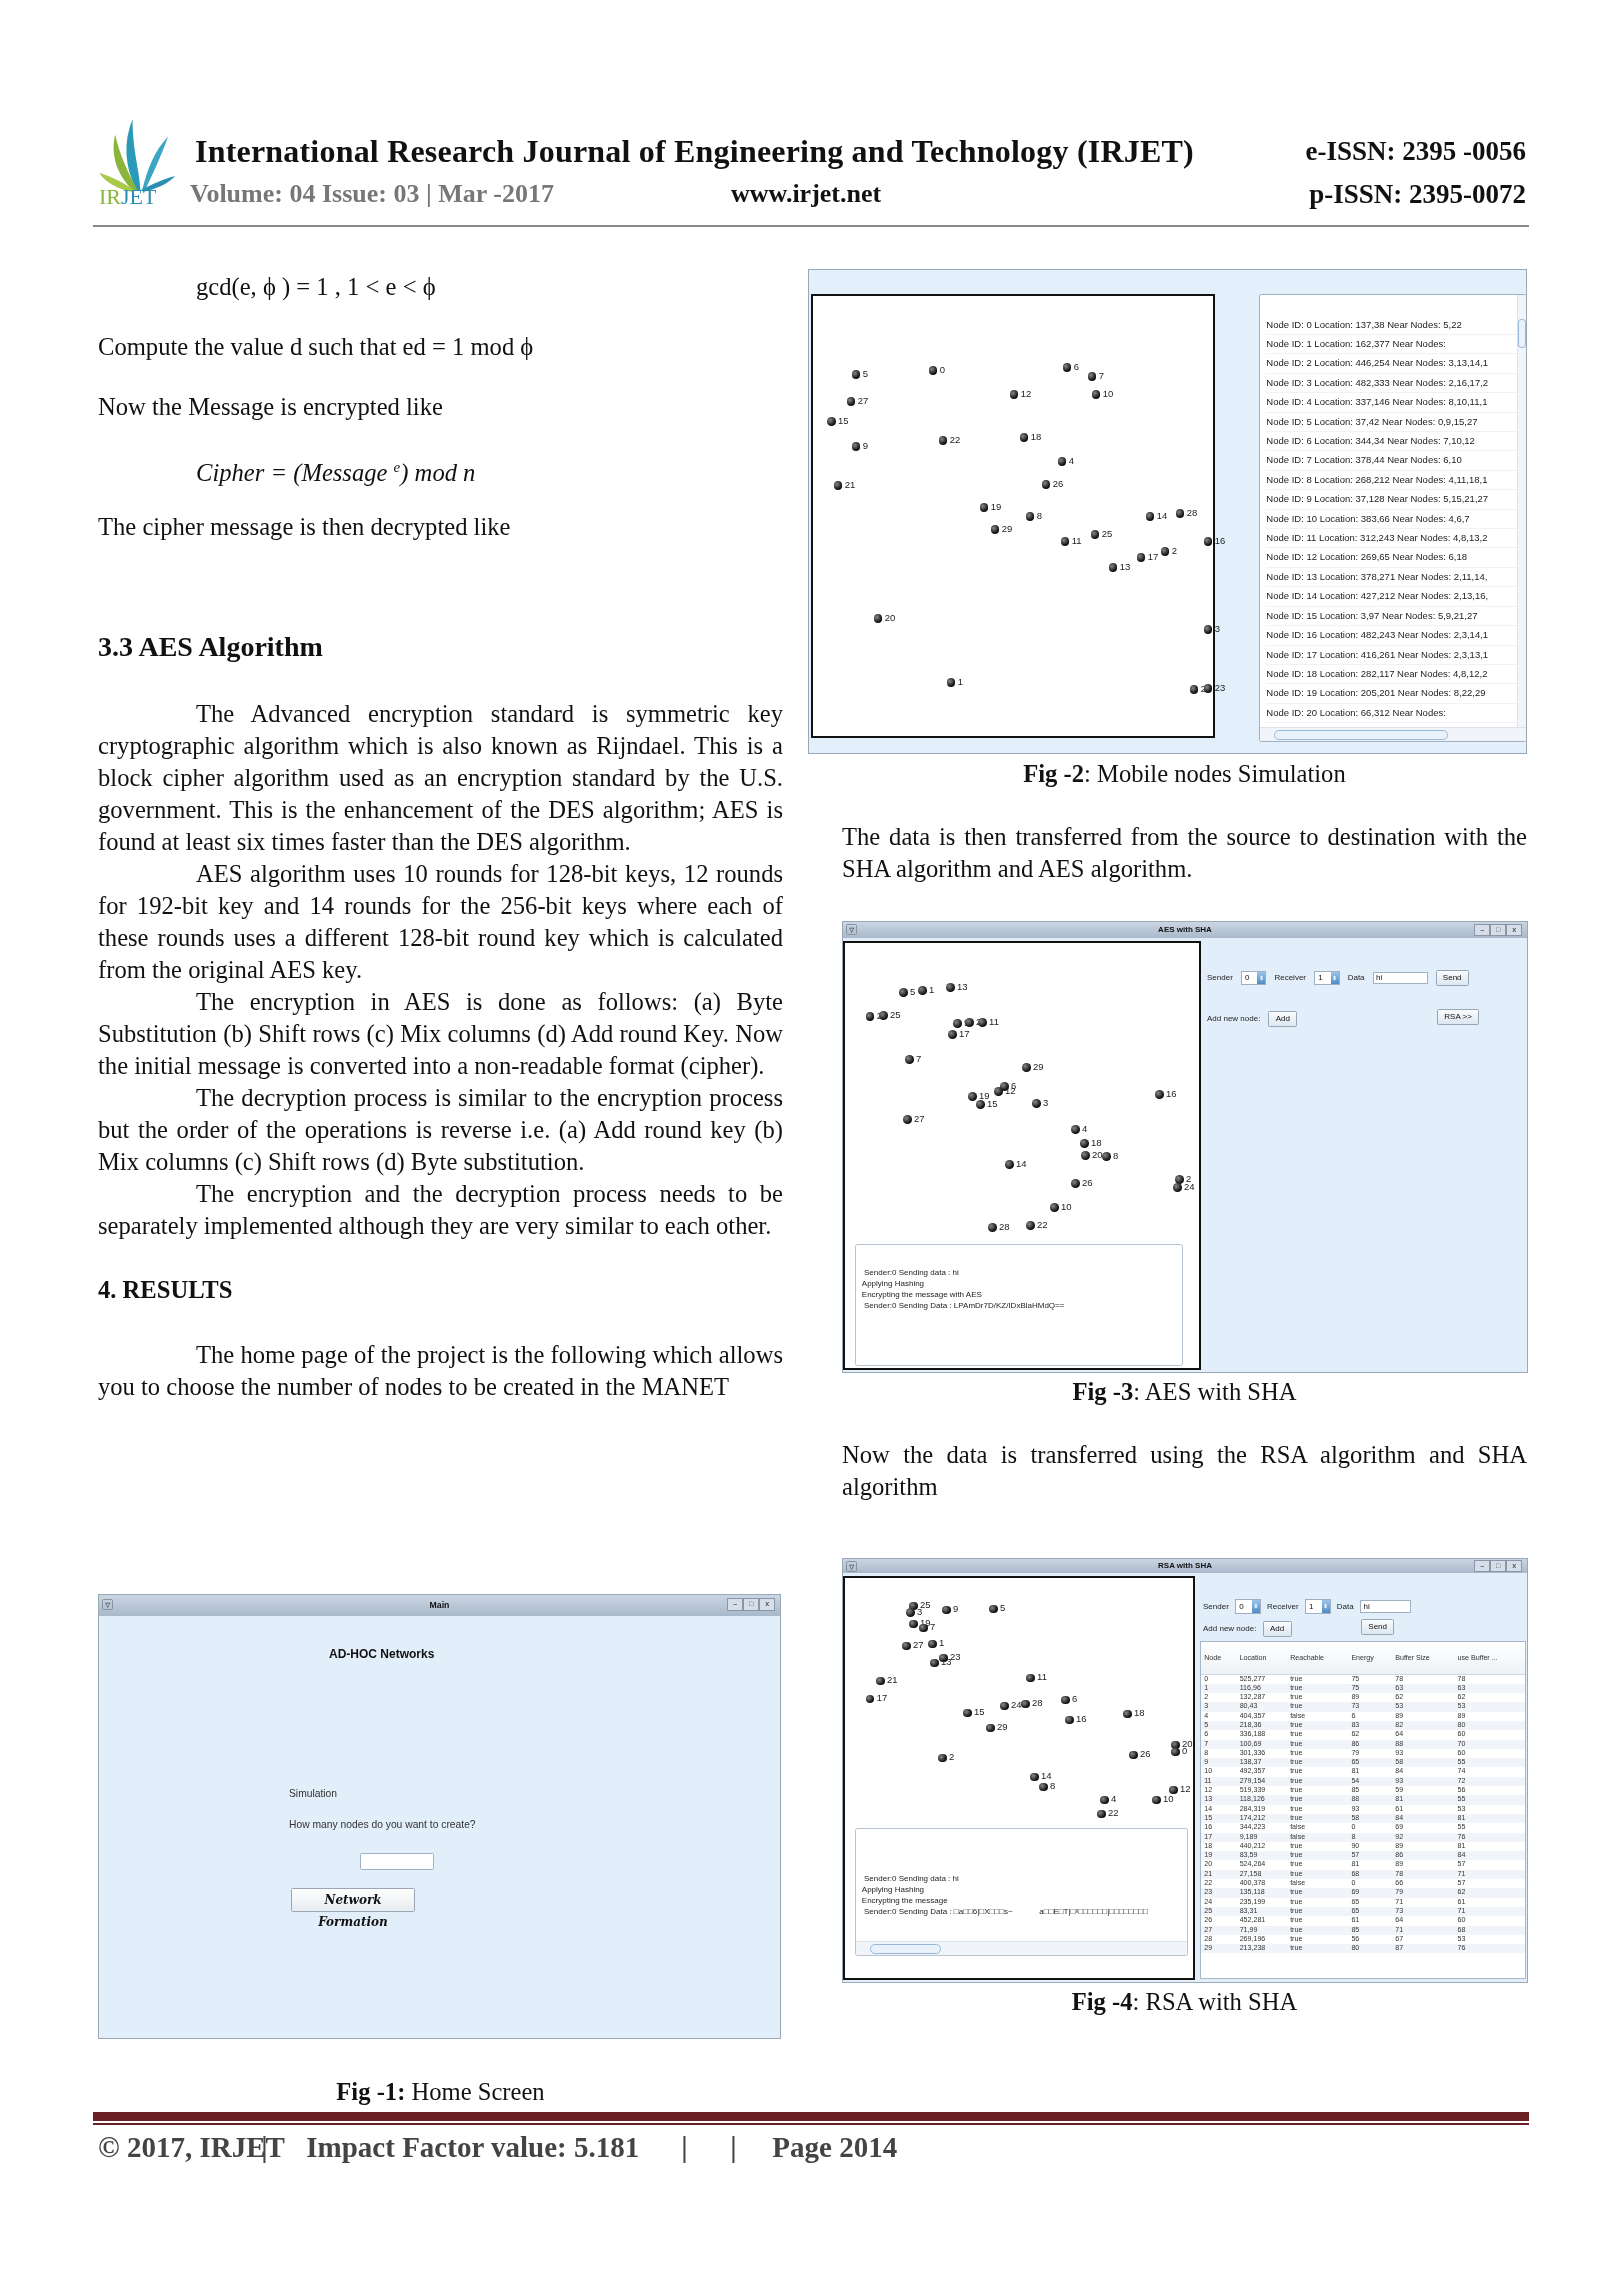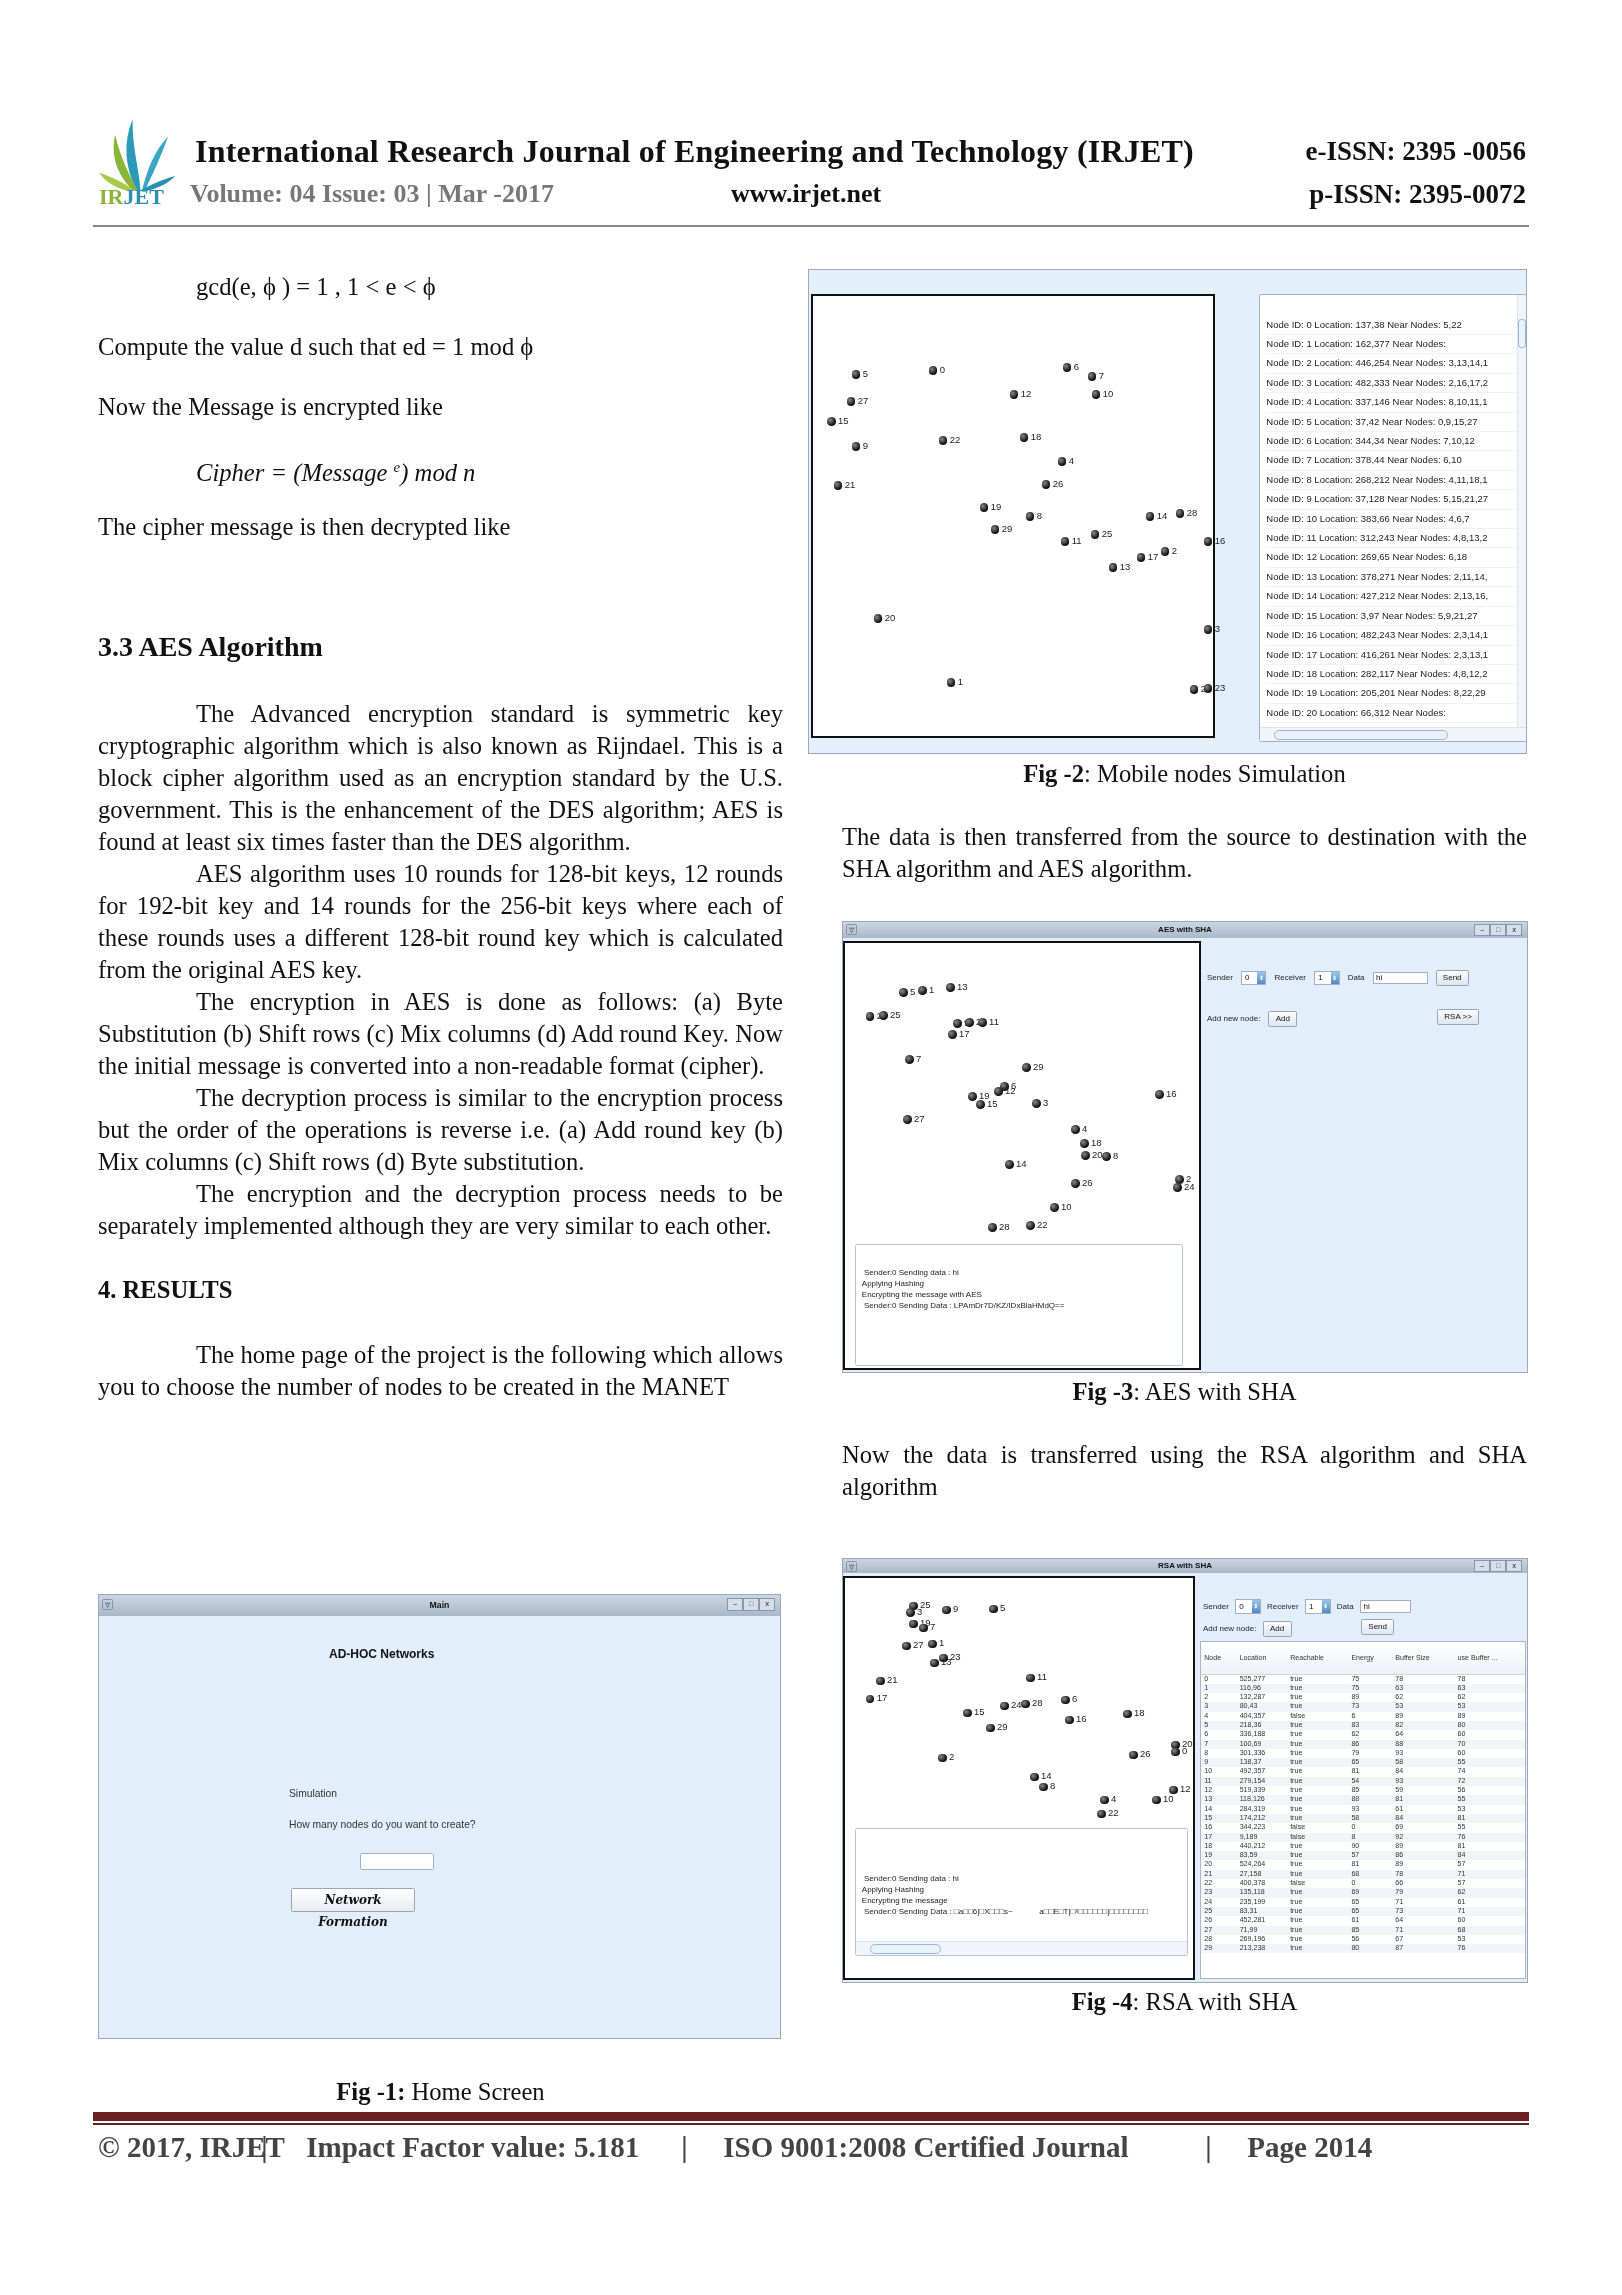--- a/index.html
+++ b/index.html
@@ -7,21 +7,21 @@
   body { position: relative; font-family: "Liberation Serif", serif; color: #111; }
 
   
   .hdr { position: absolute; left: 0; top: 0; width: 1623px; height: 238px; }
   .logo { position: absolute; left: 93px; top: 119px; width: 87px; height: 91px; }
   .journal-title { position: absolute; left: 195px; top: 133px; font-size: 32px; font-weight: bold; color: #111; letter-spacing: 0.2px; }
   .eissn { position: absolute; right: 97px; top: 136px; font-size: 27px; font-weight: bold; }
   .vol { position: absolute; left: 190px; top: 179px; font-size: 26px; font-weight: bold; color: #777; }
   .web { position: absolute; left: 731px; top: 179px; font-size: 26px; font-weight: bold; }
   .pissn { position: absolute; right: 97px; top: 179px; font-size: 27px; font-weight: bold; }
-  .irjet-label { position: absolute; left: 99px; top: 184px; font-size: 22px; font-weight: bold; }
+  .irjet-label { position: absolute; left: 99px; top: 184px; font-size: 22px; font-weight: normal; }
   .irjet-label .g { color: #8ab53a; } .irjet-label .b { color: #2a8fb3; }
   .hdr-rule { position: absolute; left: 93px; top: 225px; width: 1436px; height: 2.4px; background: #888; }
 
   
   .col { position: absolute; font-size: 24.6px; line-height: 32px; }
   .left { left: 98px; width: 685px; }
   .right { left: 842px; width: 685px; }
   .para { text-align: justify; }
   .indent { text-indent: 98px; }
   .eq { padding-left: 98px; }
@@ -595,17 +595,16 @@
 </div>
 <div class="col right cap" style="top:1986px;"><b>Fig -4</b><span>: RSA with SHA</span></div>
 
 <div class="ft-bar1"></div>
 <div class="ft-bar2"></div>
 <div class="footer">
   <span style="width:139px;">© 2017, IRJET</span>
   <span class="sep" style="width:55px; text-align:center;">|</span>
   <span style="width:368px; padding-left:14.3px;">Impact Factor value: 5.181</span>
   <span class="sep" style="width:49px; text-align:center;">|</span>
-  <span style="width:475px; padding-left:14.3px;">ISO 9001:2008 Certified Journal</span>
   <span class="sep" style="width:49px; text-align:center;">|</span>
   <span style="padding-left:14.3px;">Page 2014</span>
 </div>
 
 
 </body></html>

